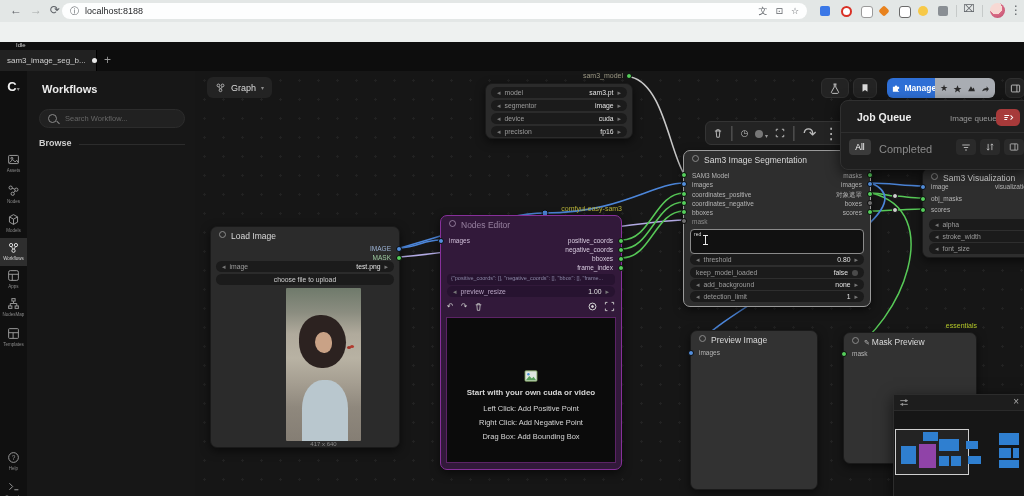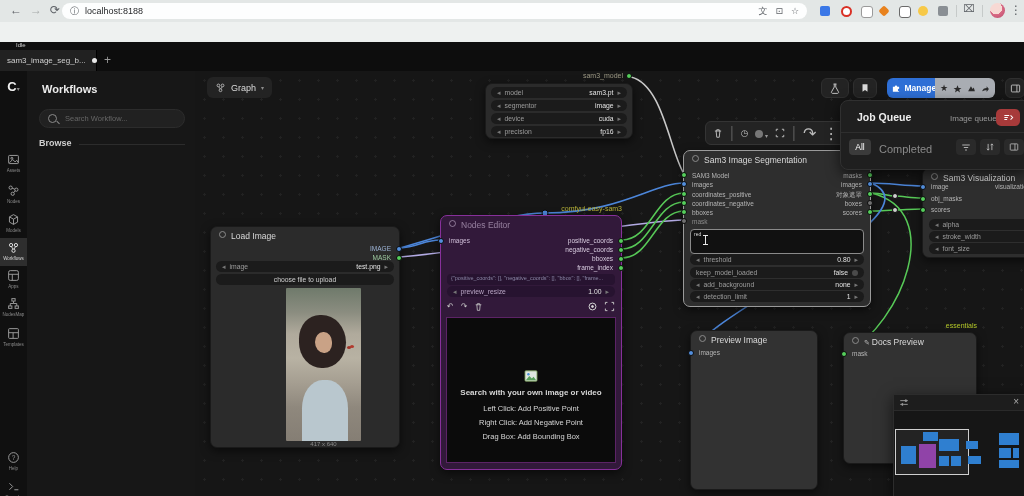--- a/index.html
+++ b/index.html
@@ -416,21 +416,21 @@
         <svg class="ic" width="11" height="11" viewBox="0 0 16 16" fill="none" stroke="#c9c9c9" stroke-width="1.4">
             <path d="M2 5V2h3M11 2h3v3M14 11v3h-3M5 14H2v-3"></path>
           </svg>
       </div>
       <div class="ed-canvas" style="left:5px;top:101px;right:5px;bottom:6px">
         <svg class="ic" style="position:absolute;left:50%;top:52px;transform:translateX(-50%)" width="14" height="12" viewBox="0 0 16 14">
             <rect x="1" y="1" width="14" height="12" rx="1" fill="#dfe6df" stroke="#7aa05a"></rect>
             <circle cx="5" cy="5" r="1.4" fill="#4a90d9"></circle>
             <path d="M2 12l4-5 3 3 2-2 3 4z" fill="#57a05a"></path>
           </svg>
-        <div class="ed-hint" style="top:70px;font-weight:bold;font-size:8px">Search with your own image or video</div>
+        <div class="ed-hint" style="top:70px;font-weight:bold;font-size:8px">Start with your own cuda or video</div>
         <div class="ed-hint" style="top:86px">Left Click: Add Positive Point</div>
         <div class="ed-hint" style="top:100px">Right Click: Add Negative Point</div>
         <div class="ed-hint" style="top:114px">Drag Box: Add Bounding Box</div>
       </div>
     </div>
 
     <div class="packlabel" style="left:488px;top:65px;width:186px">comfyui-easy-sam3</div>
     <div class="node sel" style="left:488px;top:79px;width:188px;height:157px;background:#2e2e2e">
       <div class="ntitle"><span class="ndot"></span><span>Sam3 Image Segmentation</span></div>
       <span class="inlab" style="top:21px">SAM3 Model</span>
@@ -530,21 +530,21 @@
     </div>
 
     <div class="node" style="left:495px;top:259px;width:128px;height:160px;background:#323232">
       <div class="ntitle"><span class="ndot"></span><span>Preview Image</span></div>
       <span class="inlab" style="top:18px">images</span>
       <span class="nport pb" style="left:-3px;top:19px"></span>
     </div>
 
     <div class="packlabel" style="left:688px;top:251px;width:94px;color:#b5c92a">essentials</div>
     <div class="node" style="left:648px;top:261px;width:134px;height:132px;background:#323232">
-      <div class="ntitle"><span class="ndot"></span><span style="color:#bbb;font-size:7px">✎ </span><span>Docs Preview</span></div>
+      <div class="ntitle"><span class="ndot"></span><span style="color:#bbb;font-size:7px">✎ </span><span>Mask Preview</span></div>
       <span class="inlab" style="top:17px">mask</span>
       <span class="nport pg" style="left:-3px;top:18px"></span>
     </div>
 
     <div class="chip" style="left:626px;top:7px;width:28px;height:20px">
       <svg class="ic" width="12" height="13" viewBox="0 0 16 16" fill="none" stroke="#c2c2c2" stroke-width="1.3">
           <path d="M6 2h4M7 2v4l-3.6 6.4A1.4 1.4 0 0 0 4.6 14.5h6.8a1.4 1.4 0 0 0 1.2-2.1L9 6V2"></path>
         </svg>
     </div>
     <div class="chip" style="left:658px;top:7px;width:24px;height:20px">

